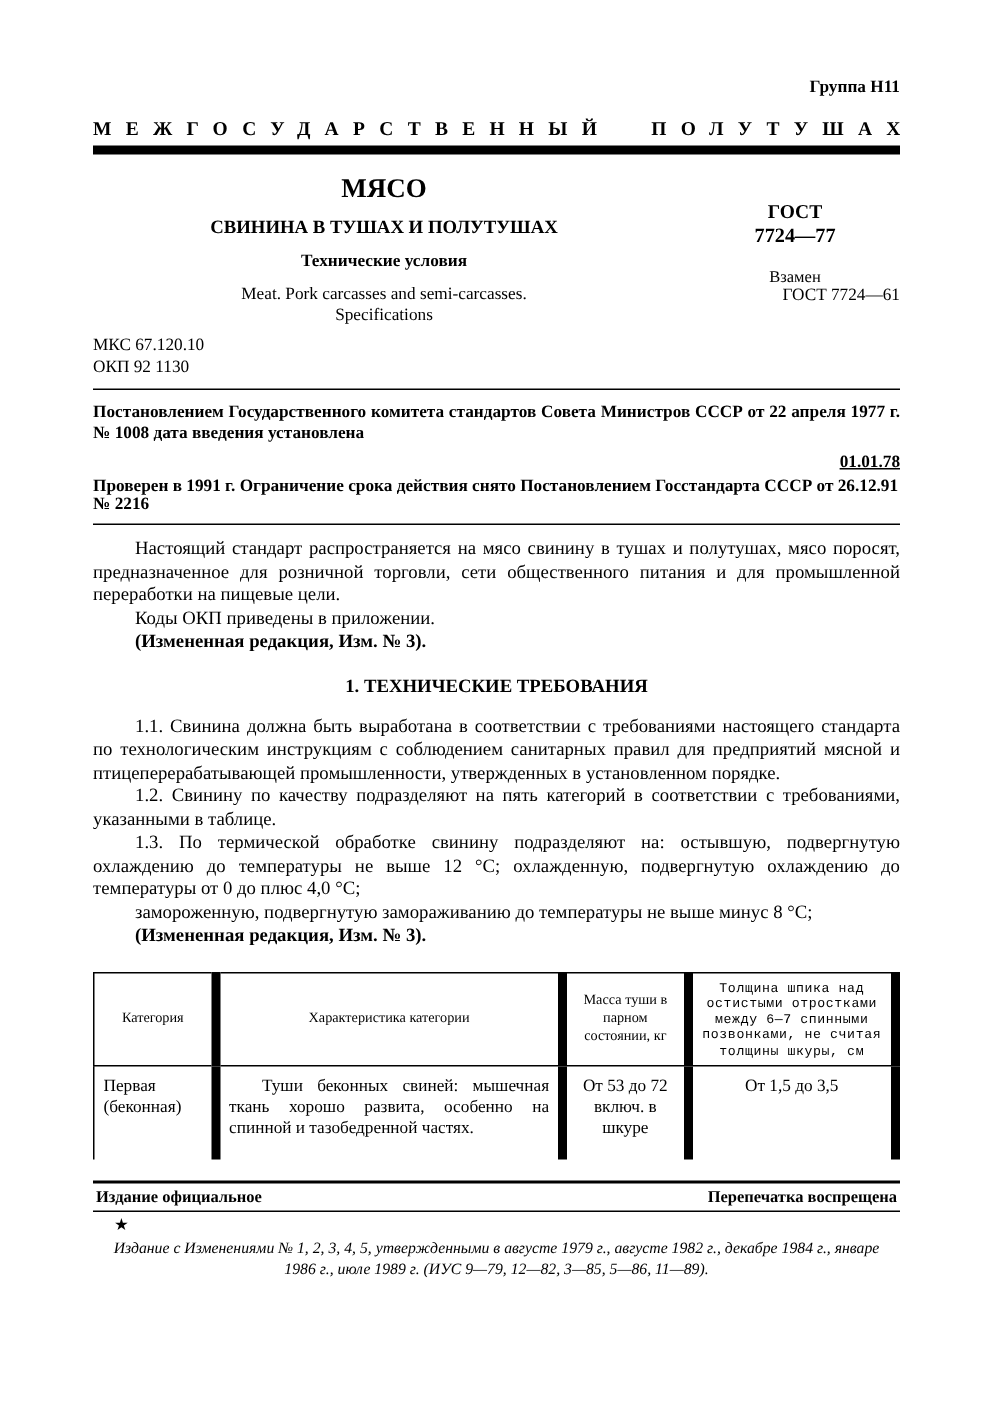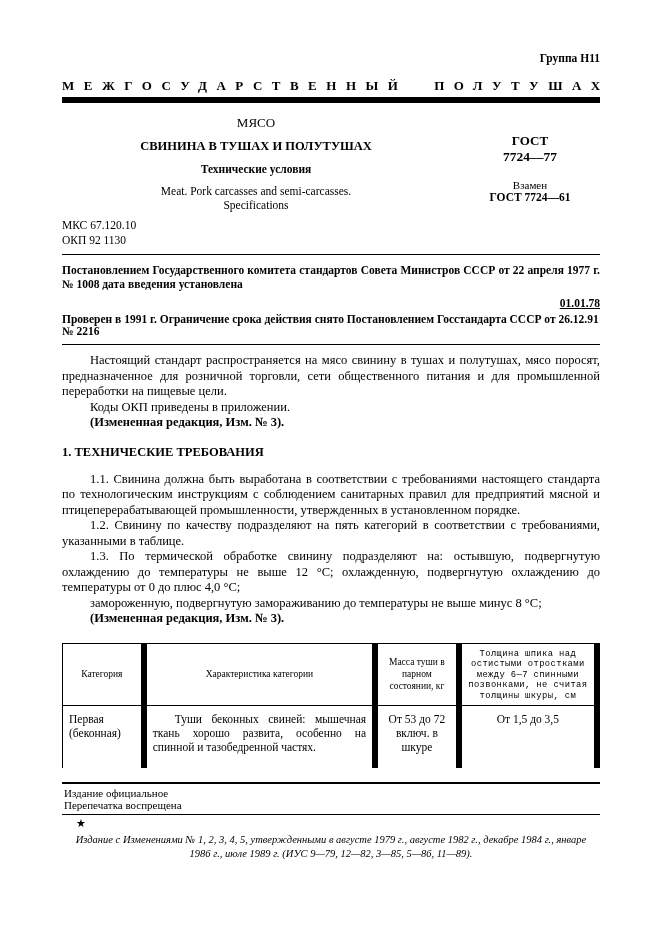--- a/index.html
+++ b/index.html
@@ -36,33 +36,33 @@
     margin-bottom: 12px;
   }
   .head-flex {
     display: flex;
   }
   .title-block {
     flex: 1;
     text-align: center;
     padding-right: 10px;
   }
-  .title-main { font-weight: normal; font-size: 13px; margin-bottom: 8px; }
+  .title-main { font-weight: bold; font-size: 18px; margin-bottom: 8px; }
   .title-sub  { font-weight: bold; font-size: 12.5px; margin-bottom: 9px; }
   .title-type { font-weight: bold; font-size: 11.5px; margin-bottom: 9px; }
   .title-en   { font-size: 11.5px; line-height: 14px; }
   .gost-block {
     width: 140px;
     text-align: center;
     padding-top: 18px;
   }
   .gost-label  { font-weight: bold; font-size: 13px; }
   .gost-number { font-weight: bold; font-size: 13.5px; margin-bottom: 14px; }
   .gost-vz     { font-size: 11px; }
-  .gost-repl   { font-weight: bold; font-size: 11.5px; }
+  .gost-repl   { font-weight: normal; font-size: 11.5px; text-align: right; }
   .codes { font-size: 11.5px; line-height: 15px; margin-top: 6px; }
   .rule  { border: none; border-top: 1px solid #000; margin: 6px 0 8px 0; }
   .decree {
     font-weight: bold;
     font-size: 11.5px;
     line-height: 14px;
     text-align: justify;
   }
   .decree-date {
     font-weight: bold;
@@ -78,20 +78,21 @@
   }
   .body-text {
     font-size: 12.5px;
     line-height: 15.5px;
     text-align: justify;
   }
   .body-text p { text-indent: 28px; }
   .bold { font-weight: bold; }
   .intro { margin-top: 6px; }
   .section-heading {
+    text-align: center;
     font-weight: bold;
     font-size: 12.5px;
     margin: 14px 0 12px 0;
   }
   table.spec {
     width: 100%;
     border-collapse: collapse;
     margin-top: 16px;
   }
   table.spec th, table.spec td {
@@ -128,24 +129,23 @@
   .col-fat  { width: 150px; font-family: Liberation Mono, monospace; }
   td.cell-cat  { text-align: left; padding-left: 8px; }
   td.cell-char { text-align: justify; }
   td.cell-char .indent { text-indent: 22px; display: block; }
   td.cell-mass { text-align: center; }
   td.cell-fat  { text-align: center; }
   .footer-rule-top { border: none; border-top: 2px solid #000; margin: 14px 0 0 0; }
   .footer-row {
     display: flex;
     justify-content: space-between;
-    font-weight: normal;
+    font-weight: bold;
     font-size: 11px;
     padding: 3px 2px 3px 2px;
-    flex-direction: column;
   }
   .footer-rule-bot { border: none; border-top: 1.5px solid #000; margin: 0 0 2px 0; }
   .star-line { font-size: 11px; padding-left: 14px; height: 14px; }
   .footer-note {
     font-style: italic;
     font-size: 10.5px;
     line-height: 13.5px;
     text-align: center;
     margin: 2px auto 0 auto;
     max-width: 520px;

